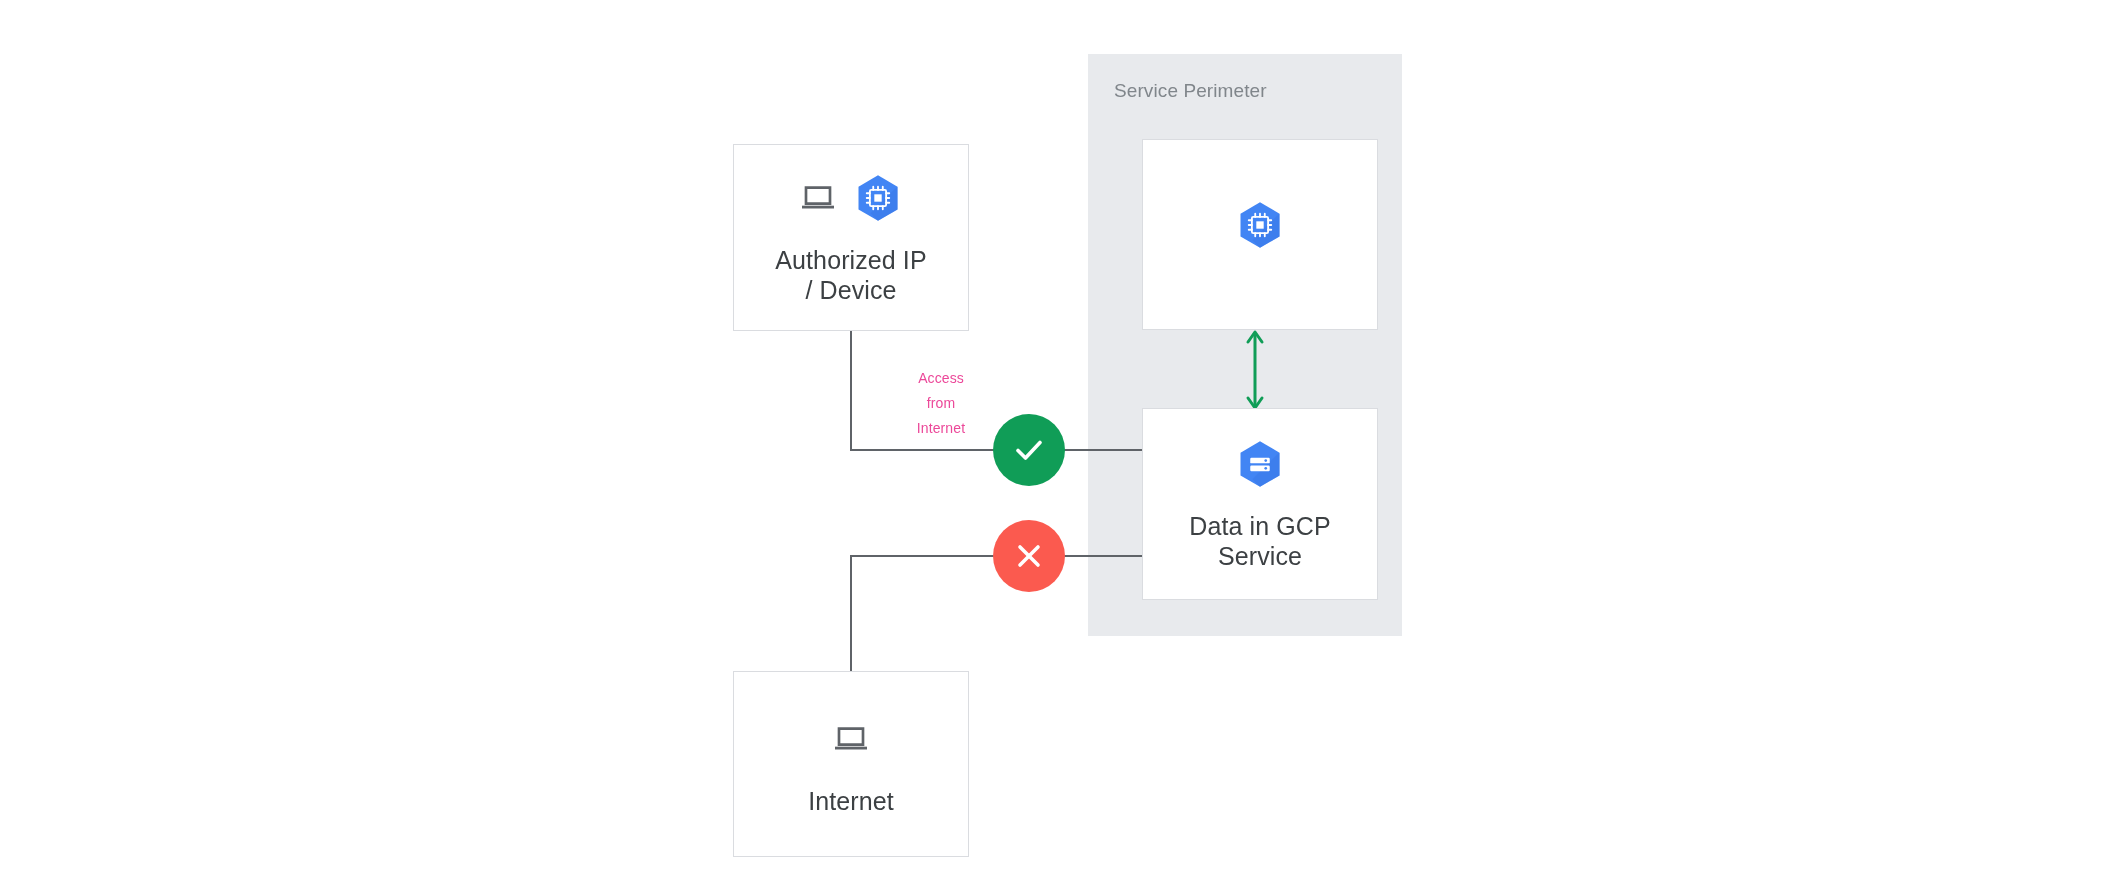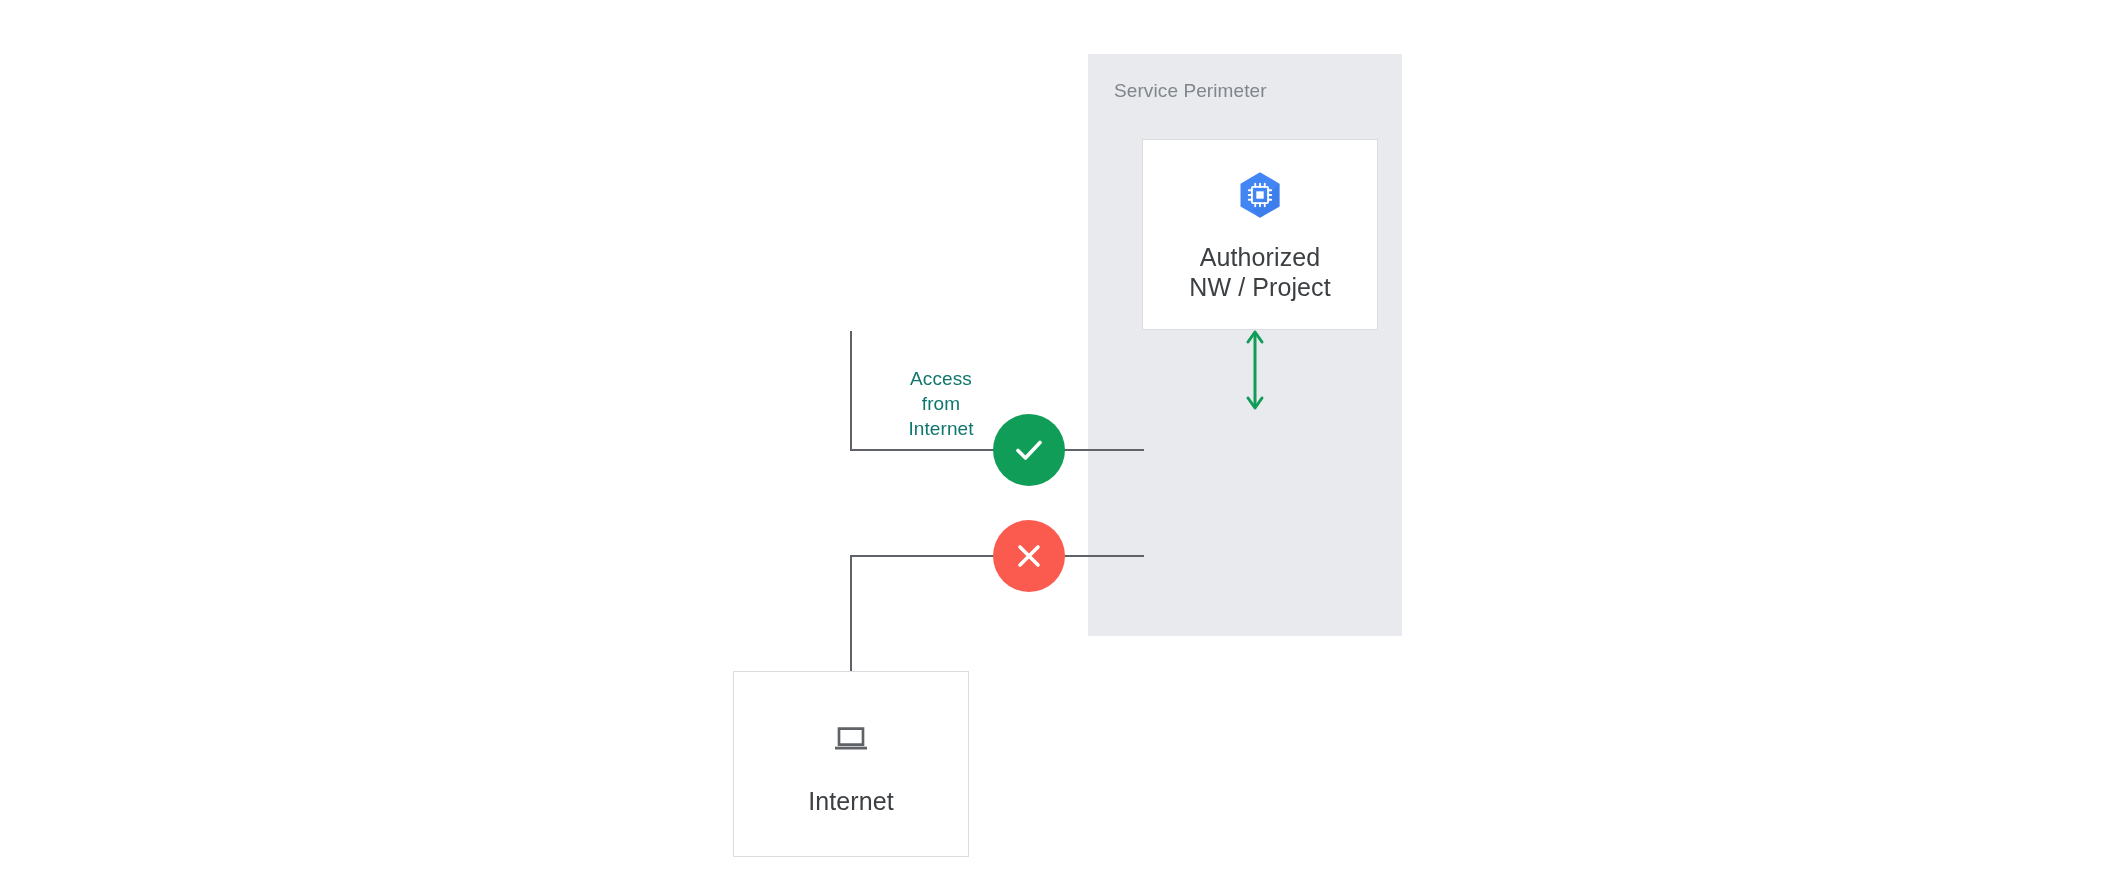--- a/index.html
+++ b/index.html
@@ -87,23 +87,23 @@
   .line {
     position: absolute;
     background: #5f6368;
   }
   .line.h { height: 2px; }
   .line.v { width: 2px; }
 
   
   .edge-label {
     position: absolute;
-    font-size: 19px;
+    font-size: 14px;
     line-height: 25px;
-    color: #0f766e;
+    color: #ec4899;
     text-align: center;
     white-space: pre-line;
     letter-spacing: 0.1px;
   }
   #label-access-from-internet { left: 866px; top: 350px; width: 150px; }
   #label-valid-credential     { left: 790px; top: 482px; width: 230px; }
 
   
   .badge {
     position: absolute;
@@ -146,50 +146,89 @@
   <div class="line v" style="left:850px; top:539px; height:117px;"></div>
 
   <div class="line h" style="left:1056px; top:539px; width:88px;"></div>
 
   <svg id="arrow-nw-to-data" viewBox="0 0 22 84">
     <line x1="11" y1="5" x2="11" y2="79" stroke="#109d57" stroke-width="3"></line>
     <polyline points="4,14 11,4 18,14" fill="none" stroke="#109d57" stroke-width="3" stroke-linecap="round" stroke-linejoin="round"></polyline>
     <polyline points="4,70 11,80 18,70" fill="none" stroke="#109d57" stroke-width="3" stroke-linecap="round" stroke-linejoin="round"></polyline>
   </svg>
 
-
-  <div class="node" id="node-internet">
+  <div class="node" id="node-authorized-device">
     <div class="icons">
       <svg class="icon-laptop" viewBox="0 0 24 24">
+        <path fill="#5f6368" d="M4 6h16v10H4z" opacity="0"></path>
         <path fill="none" stroke="#5f6368" stroke-width="1.6" d="M4.8 5.8h14.4v9.6H4.8z"></path>
         <path fill="#5f6368" d="M2.4 16.6h19.2v1.7H2.4z"></path>
       </svg>
-    </div>
-    <div class="node-label">Internet</div>
-  </div>
-
-  <div class="node" id="node-authorized-nw">
-    <div class="icons">
       <svg class="icon-hex" viewBox="0 0 48 48">
         <polygon points="24,3 42,13.5 42,34.5 24,45 6,34.5 6,13.5" fill="#4285f4"></polygon>
         <polygon points="42,13.5 42,34.5 24,45 17,38 38,17" fill="#3b78e7" opacity="0.55"></polygon>
         <g fill="none" stroke="#ffffff" stroke-width="1.7">
           <rect x="16.5" y="16.5" width="15" height="15" rx="1.2"></rect>
           <rect x="20.6" y="20.6" width="6.8" height="6.8" fill="#ffffff" stroke="none"></rect>
           <path d="M19.6 13.6v2.9M24 13.6v2.9M28.4 13.6v2.9
                    M19.6 31.5v2.9M24 31.5v2.9M28.4 31.5v2.9
                    M13.6 19.6h2.9M13.6 24h2.9M13.6 28.4h2.9
                    M31.5 19.6h2.9M31.5 24h2.9M31.5 28.4h2.9" stroke-linecap="round"></path>
         </g>
       </svg>
     </div>
-    <div class="node-label">Authorized
-NW / Project</div>
-  </div>
-
+    <div class="node-label">Authorized IP
+/ Device</div>
+  </div>
+
+  <div class="node" id="node-internet">
+    <div class="icons">
+      <svg class="icon-laptop" viewBox="0 0 24 24">
+        <path fill="none" stroke="#5f6368" stroke-width="1.6" d="M4.8 5.8h14.4v9.6H4.8z"></path>
+        <path fill="#5f6368" d="M2.4 16.6h19.2v1.7H2.4z"></path>
+      </svg>
+    </div>
+    <div class="node-label">Internet</div>
+  </div>
+
+  <div class="node" id="node-authorized-nw">
+    <div class="icons">
+      <svg class="icon-hex" viewBox="0 0 48 48">
+        <polygon points="24,3 42,13.5 42,34.5 24,45 6,34.5 6,13.5" fill="#4285f4"></polygon>
+        <polygon points="42,13.5 42,34.5 24,45 17,38 38,17" fill="#3b78e7" opacity="0.55"></polygon>
+        <g fill="none" stroke="#ffffff" stroke-width="1.7">
+          <rect x="16.5" y="16.5" width="15" height="15" rx="1.2"></rect>
+          <rect x="20.6" y="20.6" width="6.8" height="6.8" fill="#ffffff" stroke="none"></rect>
+          <path d="M19.6 13.6v2.9M24 13.6v2.9M28.4 13.6v2.9
+                   M19.6 31.5v2.9M24 31.5v2.9M28.4 31.5v2.9
+                   M13.6 19.6h2.9M13.6 24h2.9M13.6 28.4h2.9
+                   M31.5 19.6h2.9M31.5 24h2.9M31.5 28.4h2.9" stroke-linecap="round"></path>
+        </g>
+      </svg>
+    </div>
+  </div>
+
+  <div class="node" id="node-data-gcp">
+    <div class="icons">
+      <svg class="icon-hex" viewBox="0 0 48 48">
+        <polygon points="24,3 42,13.5 42,34.5 24,45 6,34.5 6,13.5" fill="#4285f4"></polygon>
+        <polygon points="42,13.5 42,34.5 24,45 17,38 38,17" fill="#3b78e7" opacity="0.55"></polygon>
+        <g fill="#ffffff">
+          <rect x="15" y="18.2" width="18" height="5.2" rx="1.1"></rect>
+          <rect x="15" y="25.4" width="18" height="5.2" rx="1.1"></rect>
+        </g>
+        <g fill="#4285f4">
+          <circle cx="29.3" cy="20.8" r="1.25"></circle>
+          <circle cx="29.3" cy="28" r="1.25"></circle>
+        </g>
+      </svg>
+    </div>
+    <div class="node-label">Data in GCP
+Service</div>
+  </div>
 
   <div class="edge-label" id="label-access-from-internet">Access
 from
 Internet</div>
 
 
   <div class="badge" id="badge-allow">
     <svg width="40" height="40" viewBox="0 0 40 40">
       <polyline points="9,20.5 16.5,28 31,12.5" fill="none" stroke="#ffffff" stroke-width="3.6" stroke-linecap="round" stroke-linejoin="round"></polyline>
     </svg>

